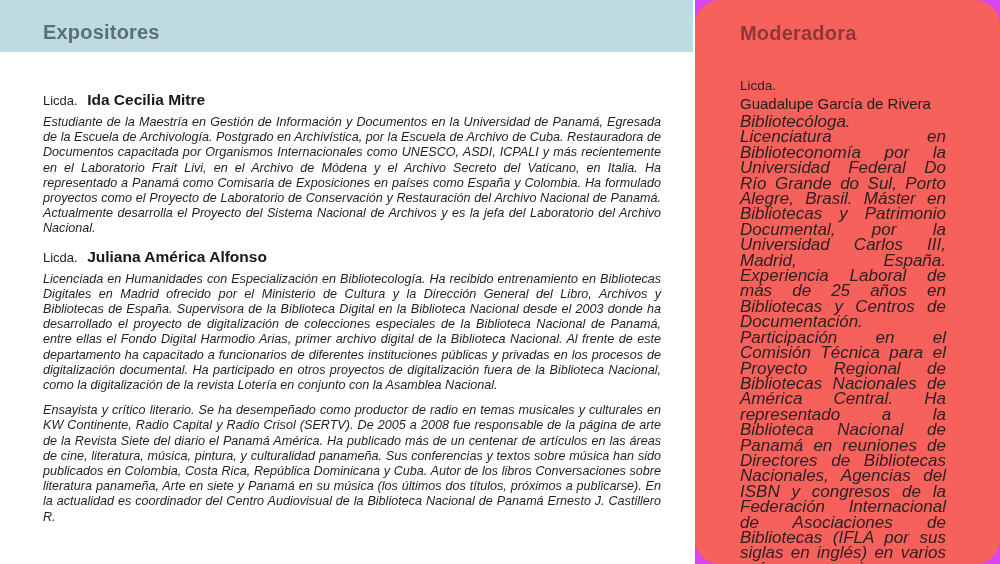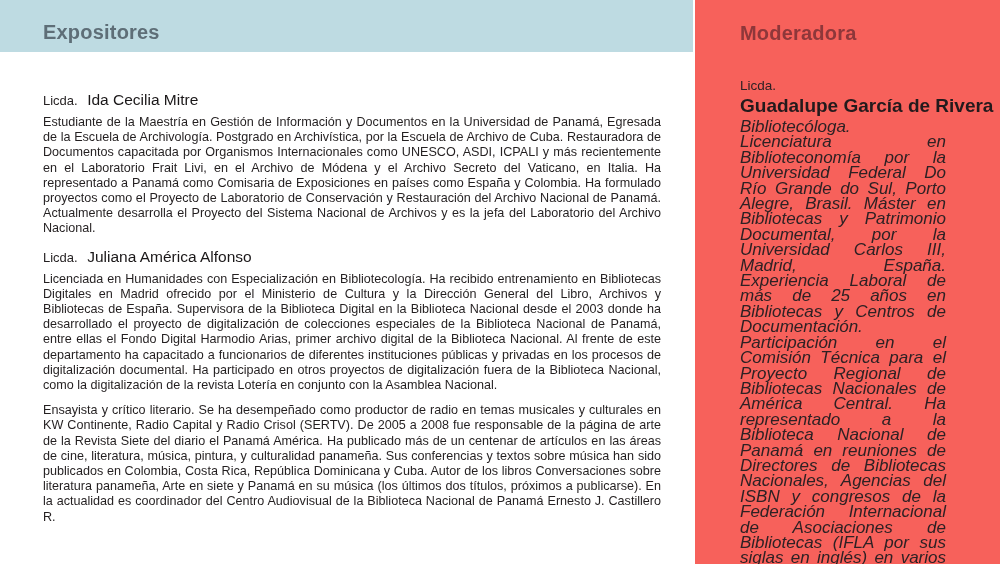--- a/index.html
+++ b/index.html
@@ -47,59 +47,61 @@
     color: #231f20;
     white-space: nowrap;
   }
   .heading-degree {
     font-size: 13px;
     font-weight: normal;
     color: #231f20;
   }
   .heading-name {
     font-size: 15.5px;
-    font-weight: normal;
+    font-weight: bold;
     color: #1a1718;
     margin-left: 5px;
   }
   .speaker-bio {
     margin: 0 0 10px 0;
     font-size: 12.6px;
     line-height: 15.2px;
     text-align: justify;
     color: #231f20;
+    font-style: italic;
   }
   
   .right-col {
     position: absolute;
     left: 695px; top: 0;
     width: 305px; height: 564px;
     background: #f7615b;
+    border-radius: 25px;
   }
   .right-header-title {
     position: absolute;
     left: 45px; top: 22px;
     font-size: 20px;
     font-weight: bold;
     color: #8e373a;
     letter-spacing: 0.2px;
   }
   .right-content {
     position: absolute;
     left: 45px; top: 78px;
     width: 206px;
   }
   .mod-degree {
     font-size: 13.5px;
     color: #2e2124;
     margin: 0 0 2px 0;
   }
   .mod-name {
-    font-size: 19px;
-    font-weight: bold;
+    font-size: 15px;
+    font-weight: normal;
     color: #231a1c;
     margin: 0 0 2px 0;
     white-space: nowrap;
   }
   .mod-bio {
     margin: 0;
     font-size: 17px;
     line-height: 15.4px;
     text-align: justify;
     color: #2e2124;

